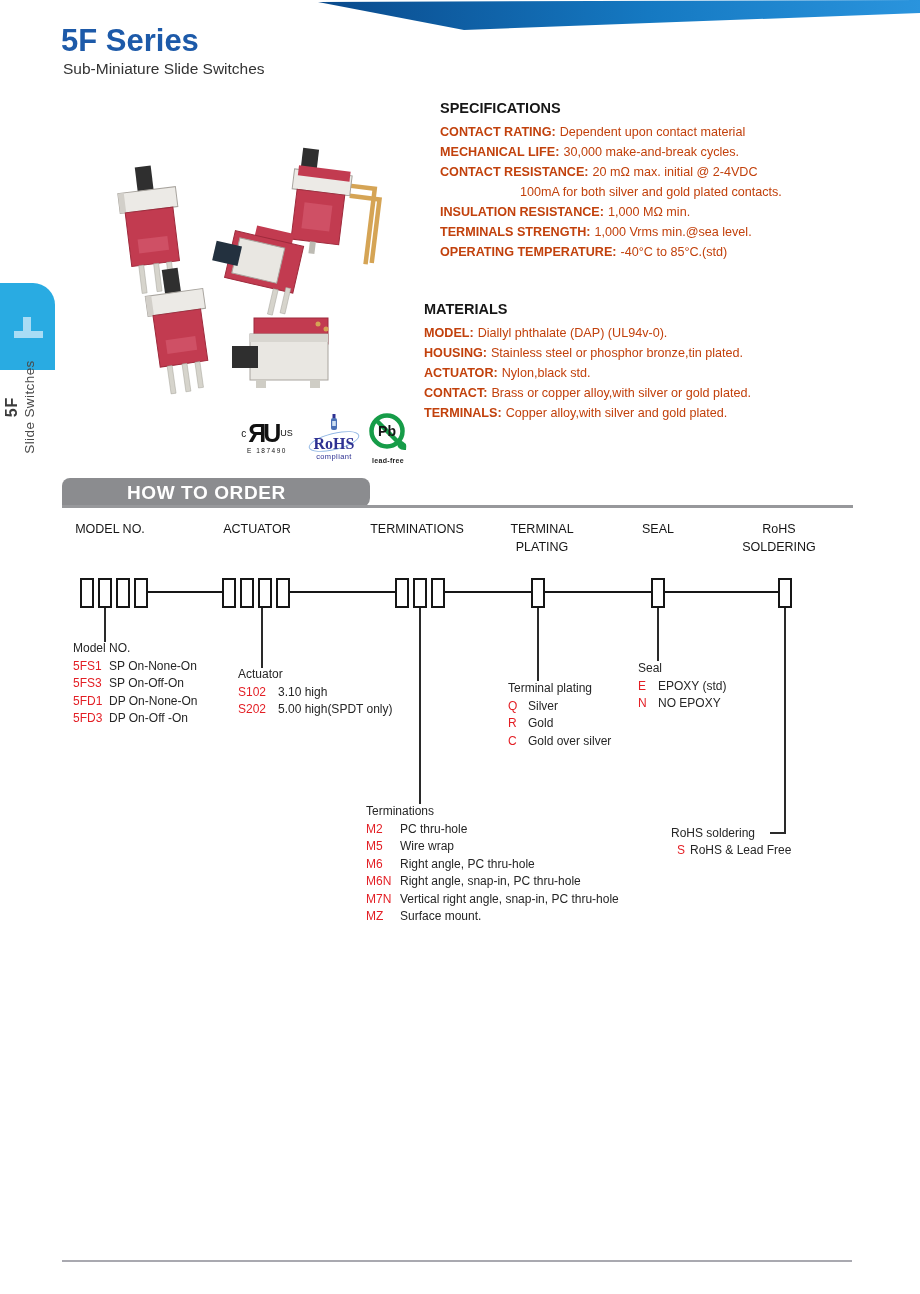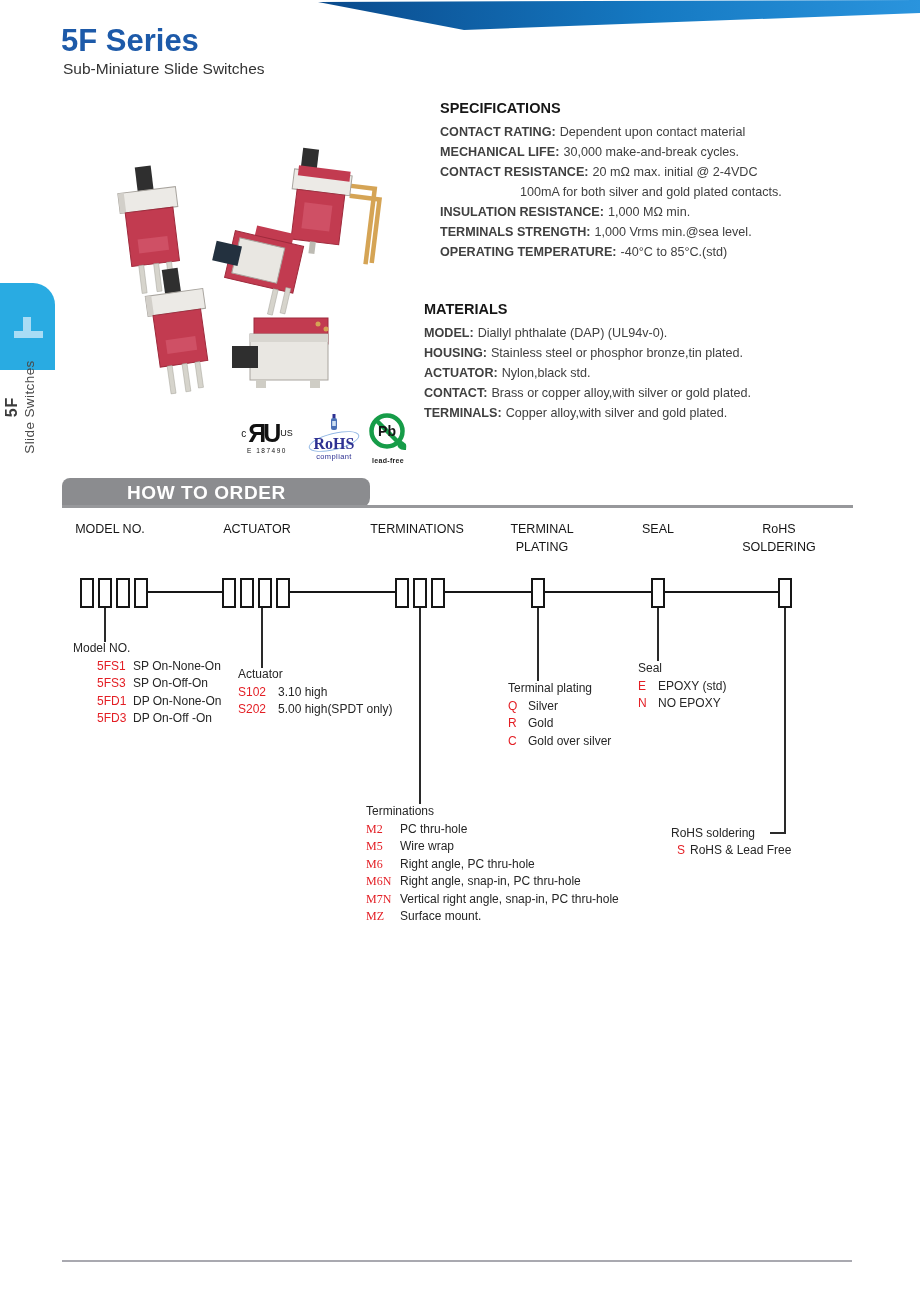--- a/index.html
+++ b/index.html
@@ -17,21 +17,21 @@
   .side-tab { left:0; top:283px; width:55px; height:87px; background:#29abe2; border-radius:0 22px 0 0; }
   .side-tab svg { position:absolute; left:11px; top:26px; }
   .side-label { left:2px; top:492px; width:170px; height:46px; transform:rotate(-90deg);
                 transform-origin:0 0; text-align:center; }
   .side-series { font-size:16px; font-weight:bold; color:#3c3c3c; letter-spacing:1px; line-height:19px; }
   .side-cat { font-size:13.5px; color:#4a4a4a; letter-spacing:0.4px; line-height:17px; }
 
   
   .sec-title { font-size:14.5px; font-weight:bold; color:#161616; margin-bottom:6px; }
   .txt-block { width:460px; }
-  .srow { font-size:12.6px; line-height:20px; color:#404040; white-space:nowrap; }
+  .srow { font-size:12.6px; line-height:20px; color:#c2410c; white-space:nowrap; }
   .lbl { font-weight:bold; }
   .lbl:not(:empty) { margin-right:4px; }
   .ind1 { padding-left:80px; }
   .ind2 { padding-left:186px; }
   .spec-block { left:424px; top:100px;margin-left:16px; }
   .mat-block { left:424px; top:301px; }
 
   
   .ul-logo { left:238px; top:420px; width:58px; text-align:center; color:#111; }
   .ul-row { display:flex; align-items:center; justify-content:center; gap:2px; }
@@ -61,21 +61,21 @@
   .ch5 { left:608px; width:100px; }
   .ch6 { left:729px; width:100px; }
 
   .ob { top:578px; width:14px; height:30px; border:2px solid #161616; background:#fff; }
   .conn { top:591px; height:2px; background:#161616; }
   .drop { width:2px; background:#2a2a2a; }
 
   .olist { font-size:12px; line-height:17.5px; color:#262626; white-space:nowrap; }
   .otitle { color:#262626; }
   .code { color:#e31e24; display:inline-block; }
-  .cw36 { width:36px;margin-left:24px; } .cw40 { width:40px; } .cw34 { width:34px;font-family:Liberation Serif, serif; } .cw20 { width:20px; } .cw13 { width:13px; }
+  .cw36 { width:36px; } .cw40 { width:40px; } .cw34 { width:34px; } .cw20 { width:20px; } .cw13 { width:13px; }
   .model-list { left:73px; top:640px; }
   .act-list { left:238px; top:666px; }
   .term-list { left:366px; top:803px; }
   .tp-list { left:508px; top:680px; }
   .seal-list { left:638px; top:660px; }
   .rohs-title { left:671px; top:826px; font-size:12px; color:#262626; }
   .rohs-item { left:677px; top:843px; font-size:12px; color:#262626; white-space:nowrap; }
 
   .foot-rule { left:62px; top:1260px; width:790px; height:2px; background:#a9a9b0; }
 </style>

